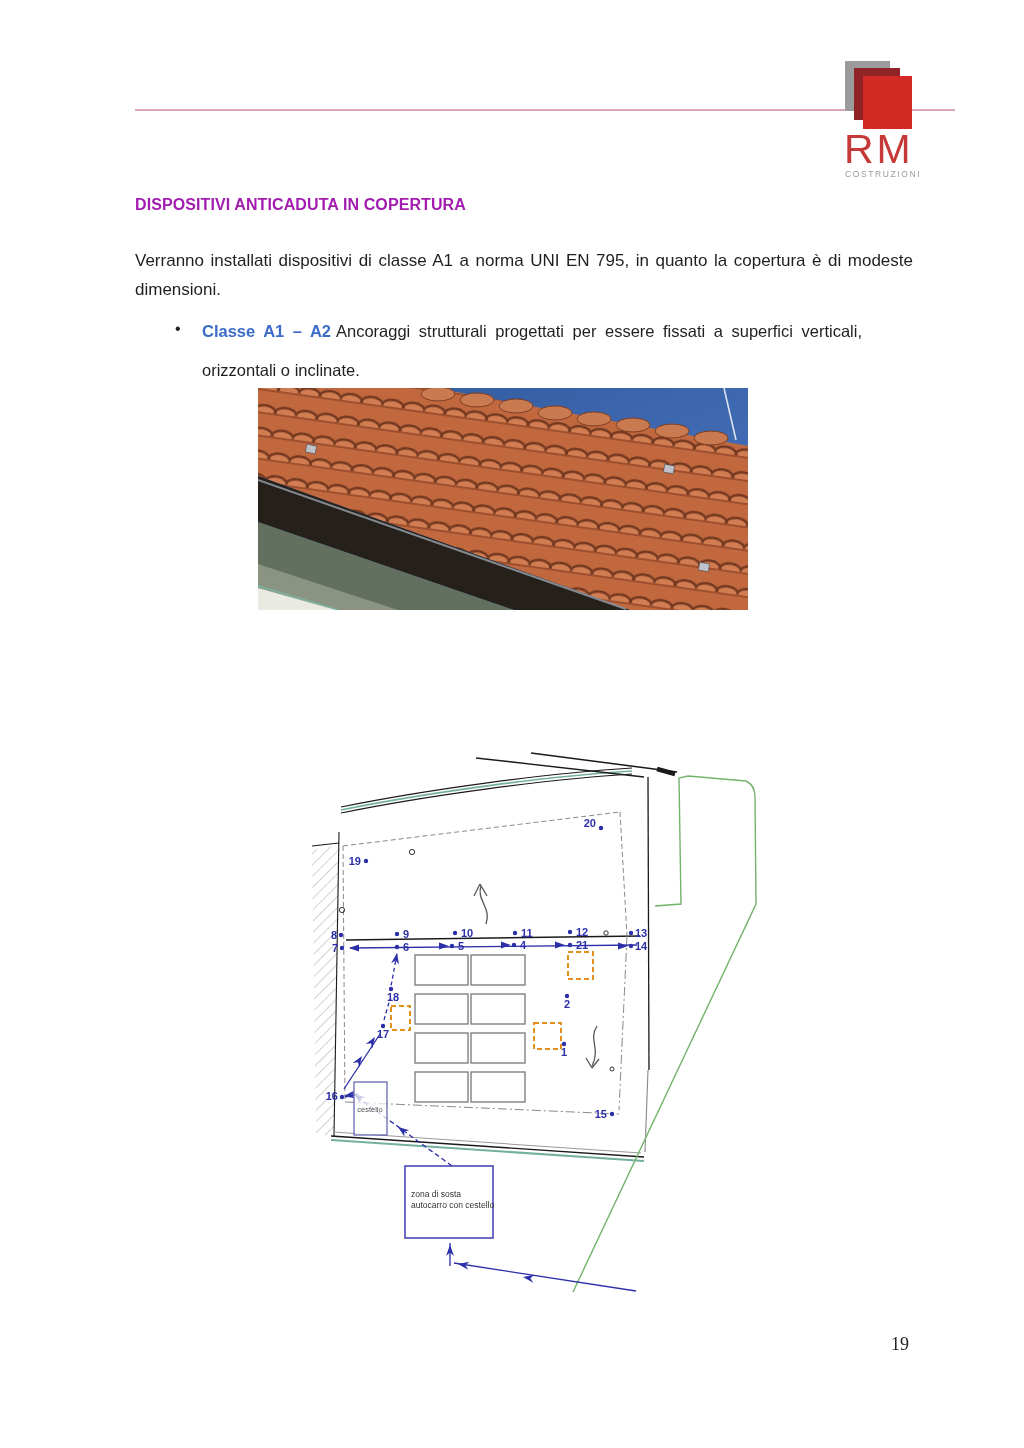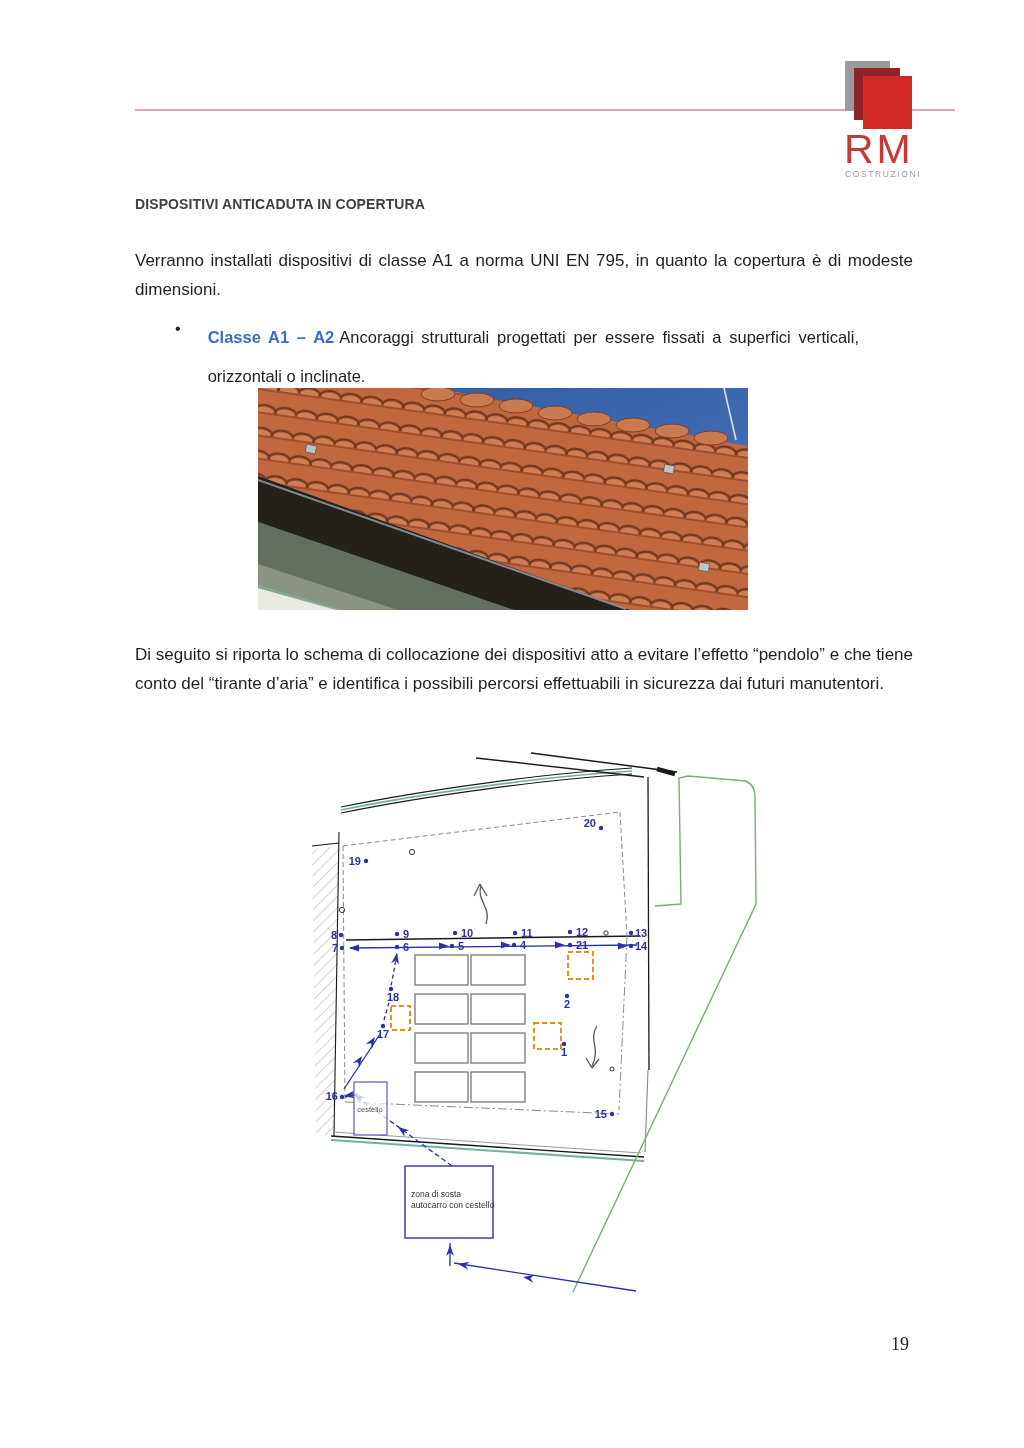--- a/index.html
+++ b/index.html
@@ -10,27 +10,27 @@
   .rule{position:absolute;left:135px;top:109px;width:820px;height:2px;background:#d9a8b6;}
   .logo{position:absolute;left:843px;top:55px;width:110px;height:122px;}
   .logo .sq{position:absolute;}
   .sq-back{left:2px;top:6px;width:45px;height:50px;background:#9b9b9b;}
   .sq-mid{left:11px;top:13px;width:46px;height:52px;background:#8f2327;}
   .sq-front{left:20px;top:21px;width:49px;height:53px;background:#d32a26;}
   .brand{position:absolute;left:1px;top:74px;font-size:41px;font-weight:300;letter-spacing:3px;color:#c53a38;line-height:1;}
   .brand-sub{position:absolute;left:2px;top:114px;font-size:8.5px;letter-spacing:1.6px;color:#9a9a9a;text-align:right;}
 
   
-  .title{position:absolute;left:135px;top:196px;font-size:14px;font-weight:bold;color:#404040;letter-spacing:.1px;}
+  .title{position:absolute;left:135px;top:196px;font-size:16px;font-weight:bold;color:#a21caf;letter-spacing:.1px;}
   .para{position:absolute;width:778px;font-size:17px;line-height:29px;text-align:justify;text-align-last:left;color:#1f1f1f;margin:0;}
   .para-1{left:135px;top:246px;}
   .para-2{left:135px;top:640px;}
   .bullet{position:absolute;left:175px;top:310px;width:692px;display:flex;}
   .bullet-marker{width:25px;font-size:16px;line-height:38px;color:#222;}
-  .bullet-text{margin:8px;width:660px;font-size:16.5px;line-height:39px;text-align:justify;text-align-last:left;color:#1f1f1f;}
+  .bullet-text{margin:2px;width:660px;font-size:16.5px;line-height:39px;text-align:justify;text-align-last:left;color:#1f1f1f;}
   .bullet-lead{color:#3a6cc8;font-weight:bold;margin-right:5px;}
 
   
   .photo-svg{position:absolute;left:258px;top:388px;}
   .diagram-svg{position:absolute;left:0;top:0;}
 
   .pt-label{font:600 11px "Liberation Sans", sans-serif;fill:#2b2fa8;}
   .pt-dot{fill:#2b2fa8;}
   .box-label-s{font:400 7.5px "Liberation Sans", sans-serif;fill:#555;}
   .box-label-m{font:400 8.5px "Liberation Sans", sans-serif;fill:#333;}
@@ -96,21 +96,20 @@
       <rect x="441" y="175" width="10" height="8" transform="rotate(10 446 179)"></rect>
     </g>
     <polygon points="0,88 372,222 256,222 0,134" fill="#26201a"></polygon>
     <path d="M0,92 L368,221" stroke="#8e949c" stroke-width="2" opacity=".9"></path>
     <polygon points="0,134 256,222 0,222" fill="#64705f"></polygon>
     <polygon points="0,176 140,222 0,222" fill="#8b9383"></polygon>
     <path d="M0,198 L80,222" stroke="#7fae9b" stroke-width="2"></path>
     <polygon points="0,200 78,222 0,222" fill="#e9eae2"></polygon>
   </svg>
 
-  <p class="para para-2">Di seguito si riporta lo schema di collocazione dei dispositivi atto a evitare l’effetto “pendolo” e che tiene conto del “tirante d’aria” e identifica i possibili percorsi effettuabili in sicurezza dai futuri manutentori.</p>
 
   <svg id="diagram-svg" class="diagram-svg" width="1024" height="1448" viewBox="0 0 1024 1448">
     <defs>
       <pattern id="hatch" width="8" height="8" patternUnits="userSpaceOnUse" patternTransform="rotate(45)">
         <line x1="0" y1="0" x2="0" y2="8" stroke="#b3b3b3" stroke-width="1.2"></line>
       </pattern>
     </defs>
 
     <g>
       <polygon points="312,850 340,845 334,1137 316,1133" fill="url(#hatch)"></polygon>

